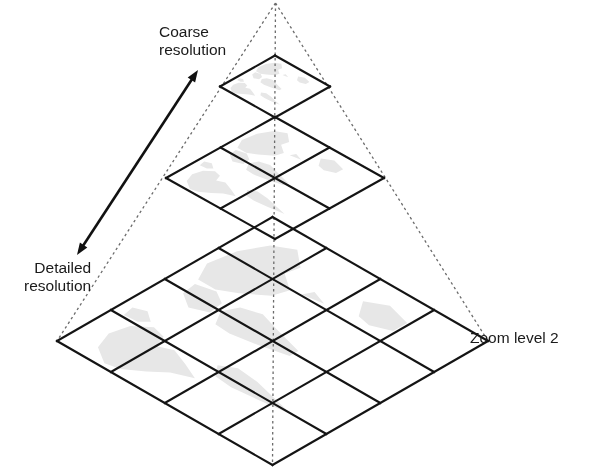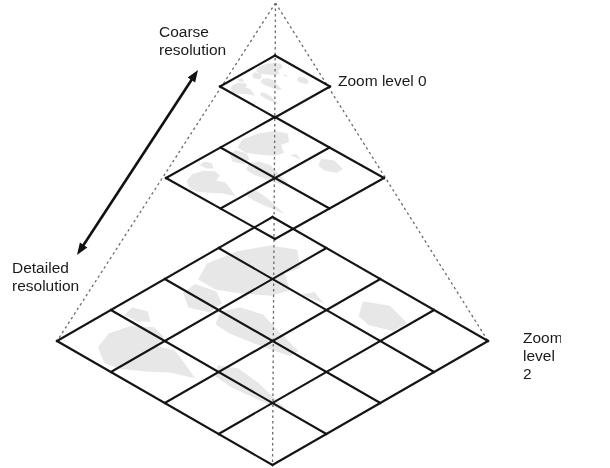--- a/index.html
+++ b/index.html
@@ -6,24 +6,24 @@
   #stage{
     position:relative;width:561px;height:468px;background:#ffffff;overflow:hidden;
     font-family:"Liberation Sans","DejaVu Sans",sans-serif;
   }
   #diagram{position:absolute;left:0;top:0;}
   .lbl{
     position:absolute;color:#1a1a1a;font-size:15.5px;line-height:18px;
     white-space:pre-line;letter-spacing:0px;
   }
   .lbl-coarse{left:159px;top:23px;}
-  .lbl-detailed{left:12px;top:259px;}
+  .lbl-detailed{left:24px;top:259px;text-align:right;}
   .lbl-zl0{left:338px;top:72px;}
   .lbl-zl1{left:392px;top:163px;}
-  .lbl-zl2{left:523px;top:329px;}
+  .lbl-zl2{left:470px;top:329px;}
 </style>
 </head>
 <body>
 
 <div id="stage">
   <svg id="diagram" width="610" height="468" viewBox="0 0 610 468">
       <g transform="matrix(55 -31 55 31 220 86.5) scale(0.01 0.02)">
         <path d="M2,10 L7,6 L15,4.5 L23,5.5 L28,8.5 L26.5,11.5 L21,12.5 L23.5,15.5 L20.5,19.5 L17,23.5 L13.5,19.5 L8.5,16.5 L3.5,13 Z M26,2.5 L31,2 L33,4.5 L29.5,7 L26.5,5.5 Z M22.5,25.5 L27.5,23.5 L31,26.5 L30,31.5 L27,37.5 L24.8,42 L23,35.5 L21.8,29.5 Z M44,8.5 L48.5,5 L55,4.5 L57,8.5 L53.5,11.5 L47,12 Z M43.5,15 L50,13 L56,14.5 L58.5,18.5 L55.5,23.5 L52,30 L48,30 L45,24 L43,18.5 Z M57.5,4 L66,1.8 L78,2.8 L88,5.5 L92.5,9.5 L86,13.5 L80,12.8 L74.5,16.8 L68,15.8 L61.5,11.5 L57.5,8 Z M75.5,19 L79.5,20 L77,23.5 Z M80,30 L87,27.5 L91.5,31.5 L88.5,37 L82,37 L78.8,33 Z" fill="#e7e7e7" stroke="none"></path>
       </g>
       <g transform="matrix(109 -61 109 61 166 178) scale(0.01 0.02)">
@@ -65,15 +65,14 @@
         <line x1="81.9" y1="247.5" x2="193.1" y2="77.5" stroke="#111111" stroke-width="2.6"></line>
         <polygon points="198,70 195.1,82.5 187.7,77.6" fill="#111111" stroke="none"></polygon>
         <polygon points="77,255 87.3,247.4 79.9,242.5" fill="#111111" stroke="none"></polygon>
       </g>
     </svg>
 
   <div class="lbl lbl-coarse">Coarse
 resolution</div>
   <div class="lbl lbl-detailed">Detailed
 resolution</div>
-  <div class="lbl lbl-zl0">Zoom level 0</div>
   <div class="lbl lbl-zl2">Zoom level 2</div>
 </div>
 
 </body></html>

